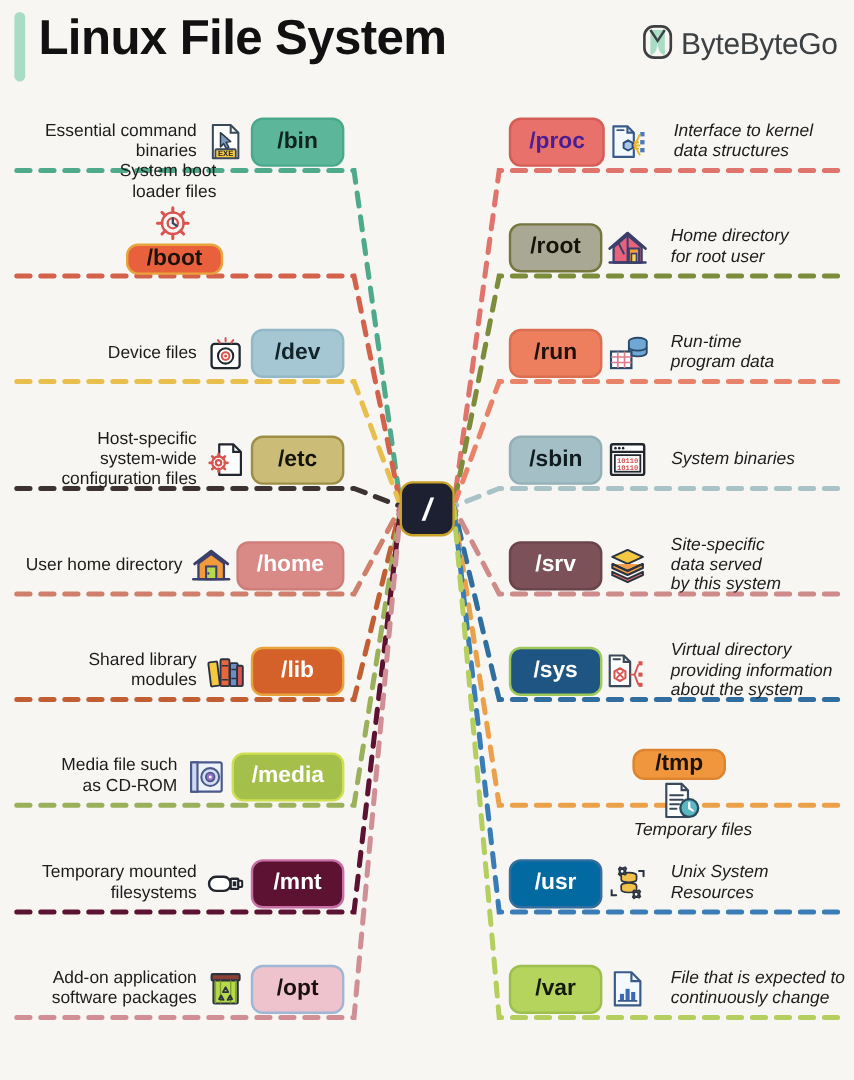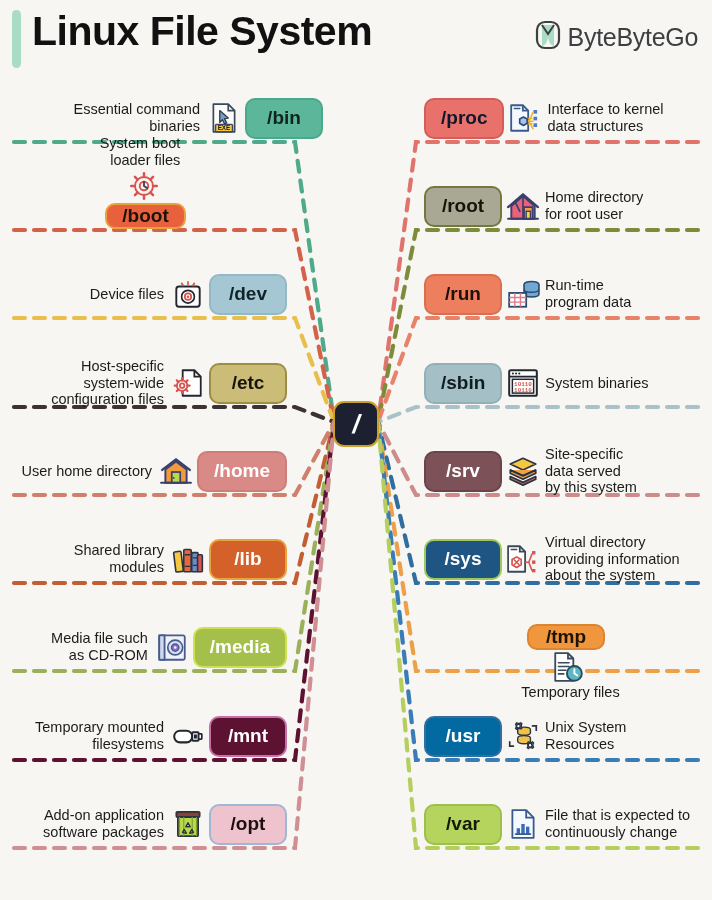--- a/index.html
+++ b/index.html
@@ -40,21 +40,21 @@
   
   .row { position: absolute; height: 46px; display: flex; align-items: center; z-index: 4; }
   .row-left  { justify-content: flex-end; }
   .row-right { justify-content: flex-start; }
 
   .label {
     font-size: 14.5px; color: #1c1c1c; line-height: 1.16;
     white-space: pre-line;
   }
   .row-left .label  { text-align: right; margin-right: 7px; }
-  .row-right .label { text-align: left; margin-left: 5px; }
+  .row-right .label { text-align: left; margin-left: 19px; font-style: italic; }
 
   .ico { width: 34px; height: 34px; flex: 0 0 34px; position: relative; }
   .ico svg { width: 100%; height: 100%; display: block; }
 
   .pill {
     height: 41px; border-radius: 10px; display: flex; align-items: center;
     justify-content: center; padding: 0 15px; min-width: 78px;
     font-size: 19px; font-weight: bold; white-space: nowrap;
   }
   .row-left .pill  { margin-left: 4px; }
@@ -98,21 +98,21 @@
       <path d="M 698 495 H 416 L 378 422" fill="none" stroke="#cf8a8a" stroke-width="4.2" stroke-linecap="round" stroke-dasharray="11 9"></path>
       <path d="M 698 583 H 416 L 378 422" fill="none" stroke="#2f6e9e" stroke-width="4.2" stroke-linecap="round" stroke-dasharray="11 9"></path>
       <path d="M 698 671 H 416 L 378 422" fill="none" stroke="#eda04a" stroke-width="4.2" stroke-linecap="round" stroke-dasharray="11 9"></path>
       <path d="M 698 760 H 416 L 378 422" fill="none" stroke="#3a7cb5" stroke-width="4.2" stroke-linecap="round" stroke-dasharray="11 9"></path>
       <path d="M 698 848 H 416 L 378 422" fill="none" stroke="#b4cf5e" stroke-width="4.2" stroke-linecap="round" stroke-dasharray="11 9"></path>
     </svg>
 
   <div class="root-node" style="left: 333px; top: 401px; background: rgb(28, 32, 48); border-color: rgb(201, 162, 39);">/</div>
 
   <div id="left-col">
-      <div class="row row-left" style="top: 95px; left: 0px; width: 287px; margin-left: 36px;">
+      <div class="row row-left" style="top: 95px; left: 0px; width: 287px;">
         <div class="label">Essential command
 binaries</div>
         <div class="ico">
           <svg viewBox="0 0 32 32">
             <path d="M6 3h14l6 6v20H6z" fill="#fdfdfd" stroke="#3a4a5a" stroke-width="1.6" stroke-linejoin="round"></path>
             <path d="M20 3v6h6" fill="none" stroke="#3a4a5a" stroke-width="1.6"></path>
             <path d="M12 9l8 7-3.5.6 2 4-2 1-2-4-2.5 2.6z" fill="#7d9cc0" stroke="#2b3b4b" stroke-width="1.2" stroke-linejoin="round"></path>
             <rect x="8" y="22" width="16" height="7" rx="1" fill="#f5c842" stroke="#3a4a5a" stroke-width="1.4"></rect>
             <text x="16" y="27.6" font-size="6" font-weight="bold" fill="#1c1c1c" text-anchor="middle" font-family="Liberation Sans, sans-serif">EXE</text>
           </svg>
@@ -241,21 +241,21 @@
               <path d="M8.6 5l-5 8.6 8.6-1.5z"></path>
               <path d="M-8.6 5l5 8.6-8.6-1.5z"></path>
             </g>
           </svg>
         </div>
         <div class="pill" style="background: rgb(239, 195, 206); border: 2px solid rgb(159, 183, 212); color: rgb(26, 16, 18);">/opt</div>
       </div>
     </div>
   <div id="right-col">
       <div class="row row-right" style="top: 95px; left: 424px; width: 288px;">
-        <div class="pill" style="background: rgb(232, 114, 107); border: 2px solid rgb(212, 94, 87); color: #0f172a;">/proc</div>
+        <div class="pill" style="background: rgb(232, 114, 107); border: 2px solid rgb(212, 94, 87); color: #4c1d95;">/proc</div>
         <div class="ico">
           <svg viewBox="0 0 32 32">
             <path d="M3 4h11l5 5v19H3z" fill="#f4f8ff" stroke="#3a5a8a" stroke-width="1.7" stroke-linejoin="round"></path>
             <path d="M14 4v5h5" fill="none" stroke="#3a5a8a" stroke-width="1.7"></path>
             <path d="M6 7h5" stroke="#3a5a8a" stroke-width="1.5" stroke-linecap="round"></path>
             <path d="M11 17l3.5-2 3.5 2v4l-3.5 2-3.5-2z" fill="#a8c4e8" stroke="#2b4a7a" stroke-width="1.5" stroke-linejoin="round"></path>
             <g stroke="#f0b429" stroke-width="1.5" fill="none">
               <path d="M19 16.5h4M19 19h5M19 21.5h4"></path>
             </g>
             <g fill="#4a7ac4">

